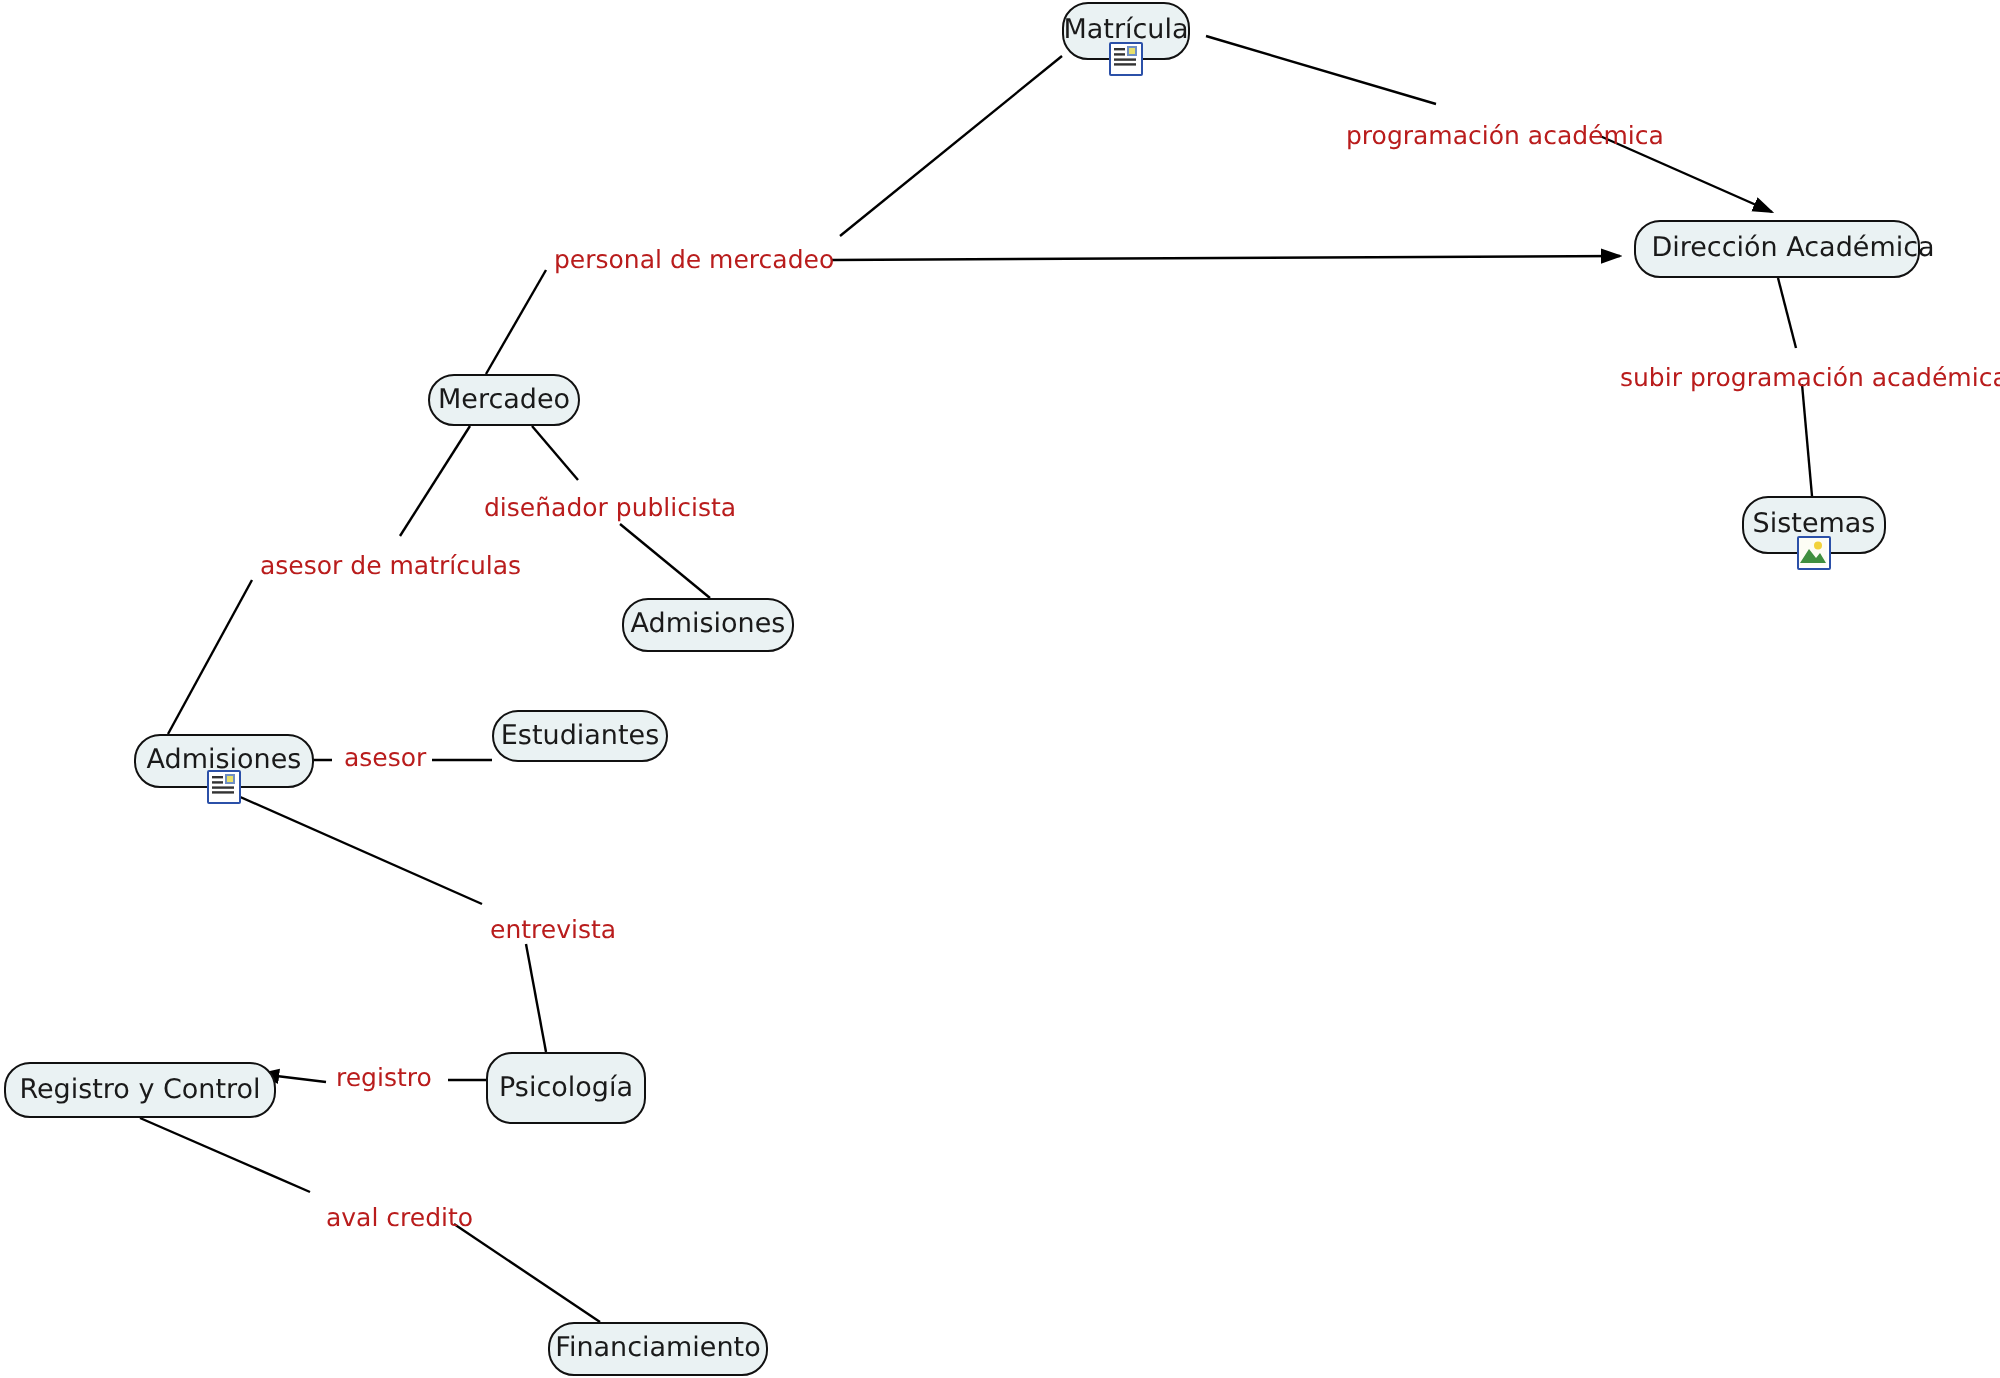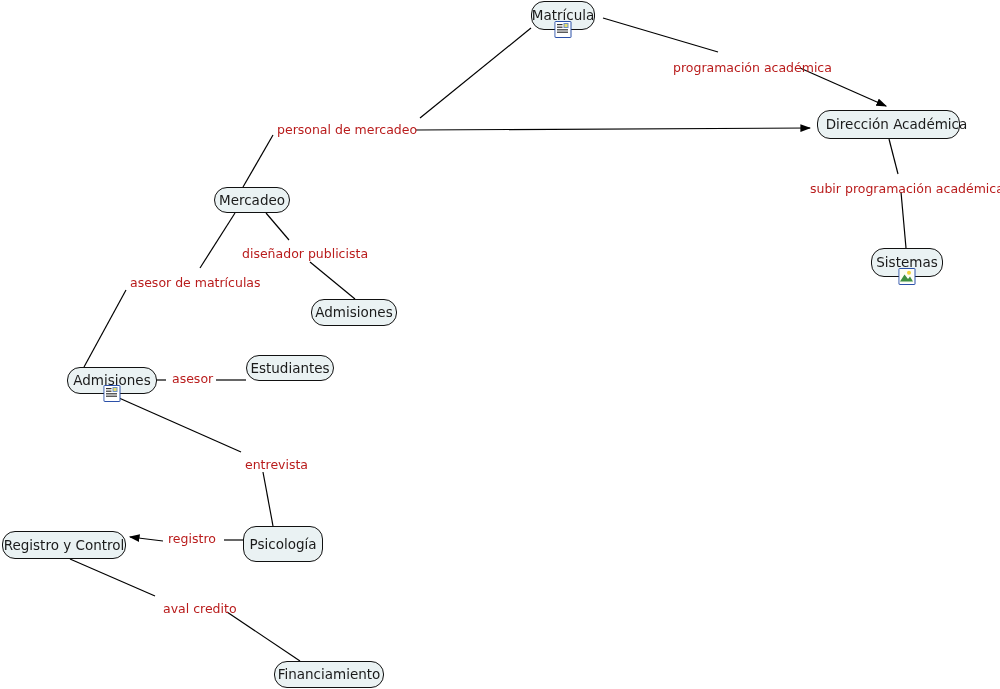--- a/index.html
+++ b/index.html
@@ -164,21 +164,21 @@
   </div>
 
   <div class="node" style="left:246px; top:355px; width:88px; height:26px;">
     <span class="node-label">Estudiantes</span>
   </div>
 
   <div class="node" style="left:243px; top:526px; width:80px; height:36px;justify-content:center;">
     <span class="node-label">Psicología</span>
   </div>
 
-  <div class="node" style="left:2px; top:531px; width:124px; height:28px;">
+  <div class="node" style="left:2px; top:531px; width:136px; height:28px;">
     <span class="node-label">Registro y Control</span>
   </div>
 
   <div class="node" style="left:274px; top:661px; width:110px; height:27px;">
     <span class="node-label">Financiamiento</span>
   </div>
 
   <div class="edge-label" style="left:673px; top:62px;">programación académica</div>
 
   <div class="edge-label" style="left:277px; top:124px;">personal de mercadeo</div>

